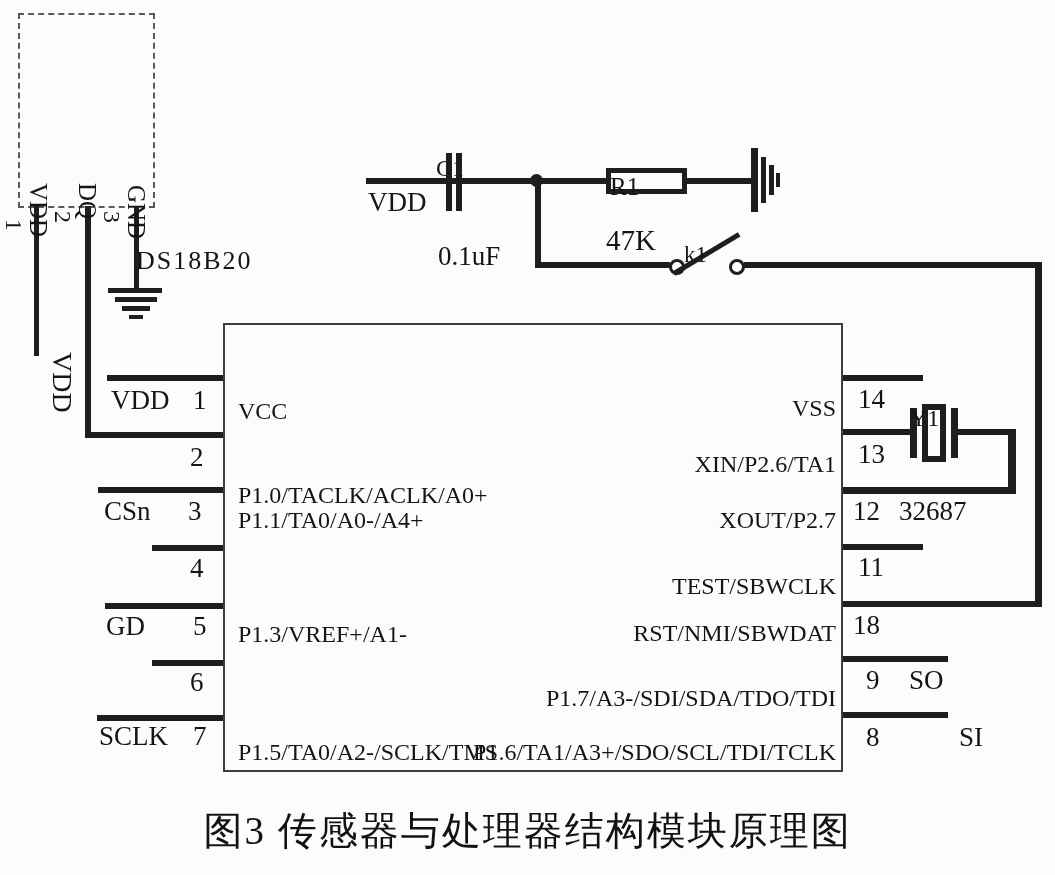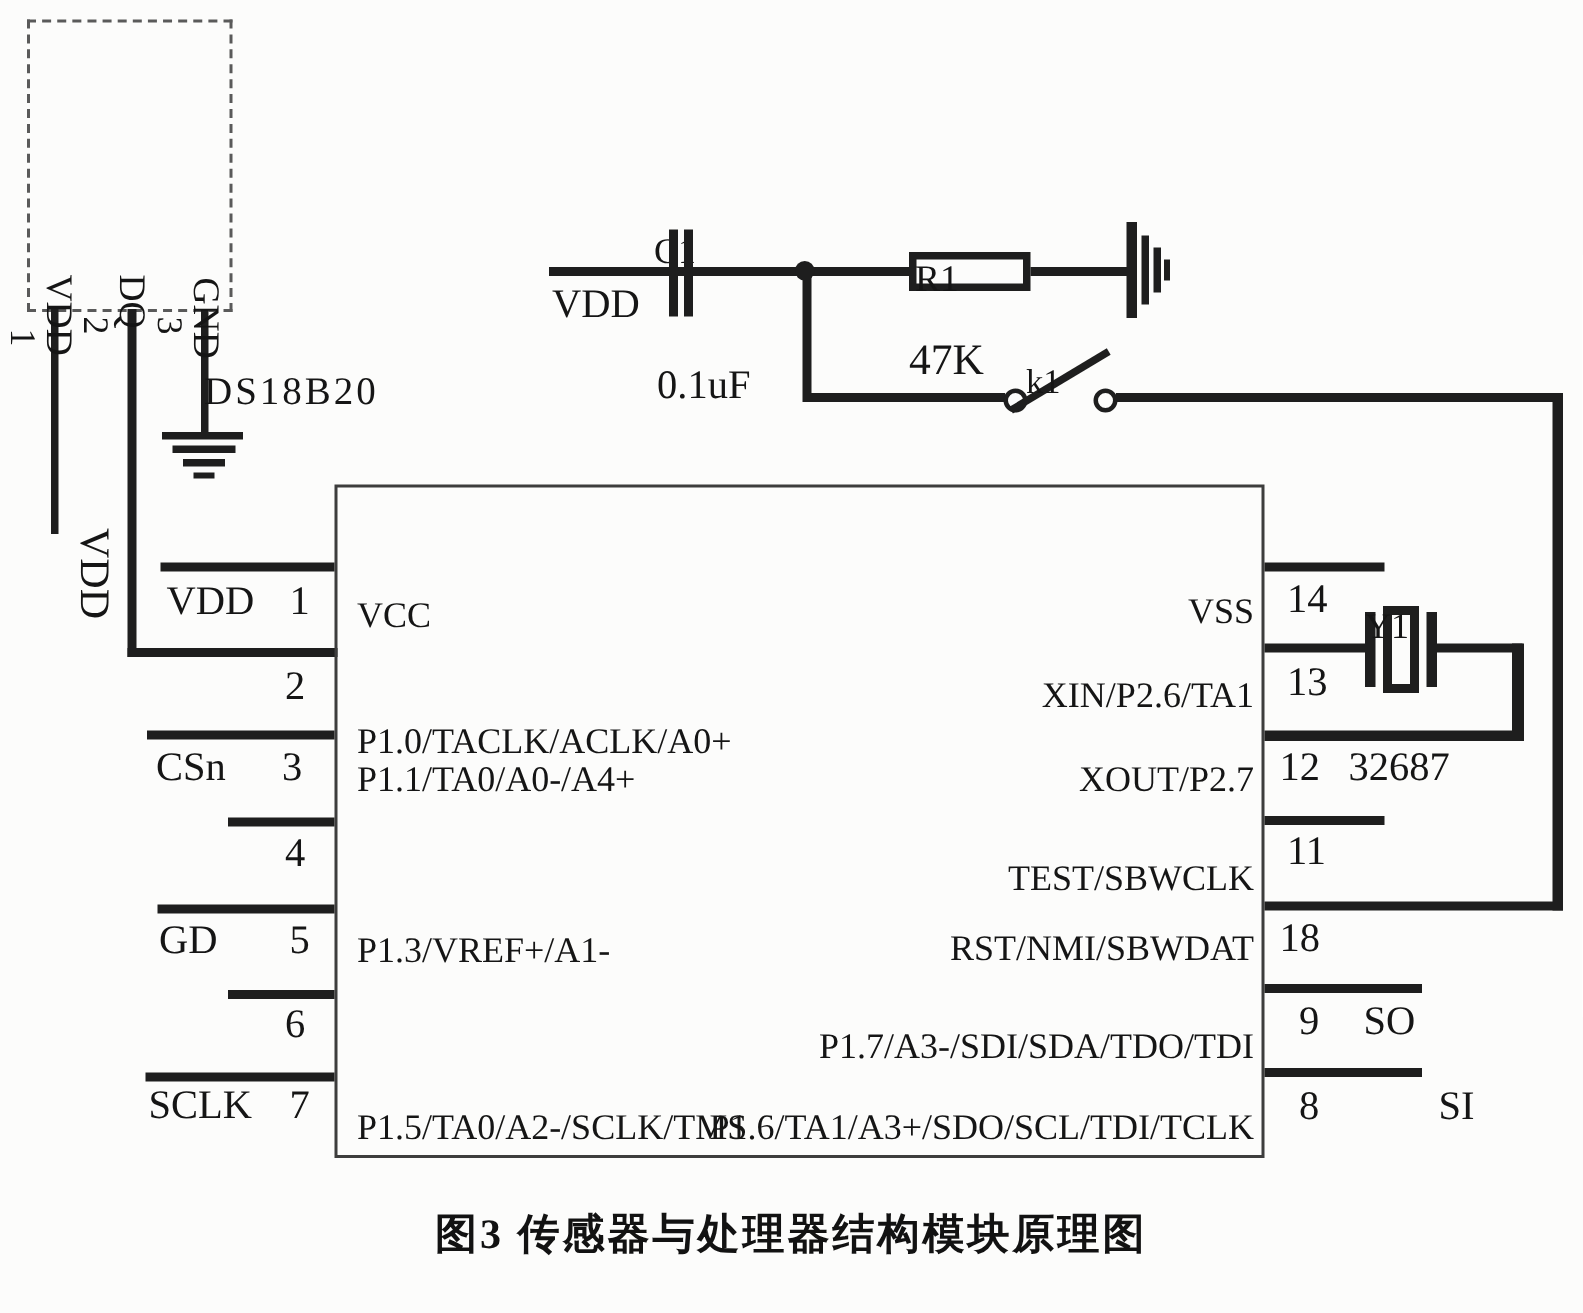--- a/index.html
+++ b/index.html
@@ -23,21 +23,21 @@
     position:absolute;width:16px;height:16px;border:3px solid #1e1e1e;border-radius:50%;
     background:#fcfcfb;box-sizing:border-box;
   }
   .dot{position:absolute;width:13px;height:13px;border-radius:50%;background:#1e1e1e;}
   .inner-l{position:absolute;font-size:24px;line-height:1.1;white-space:nowrap;}
   .inner-r{position:absolute;font-size:24px;line-height:1.1;white-space:nowrap;right:219px;}
   .pin-no{position:absolute;font-size:27px;line-height:1;white-space:nowrap;}
   .outer-lab{position:absolute;font-size:27px;line-height:1;white-space:nowrap;}
   .caption{
     position:absolute;top:804px;left:0;width:100%;text-align:center;
-    font-size:28px;letter-spacing:2px;color:#121212;font-weight:bold;
+    font-size:39px;letter-spacing:2px;color:#121212;
   }
 </style>
 </head>
 <body>
 
 <div id="stage">
 
   <div class="box" style="left:18px;top:13px;width:137px;height:195px;border:2px dashed #5a5a5a;"></div>
 
   <div class="w" style="left:34px;top:206px;width:5px;height:150px;"></div>

